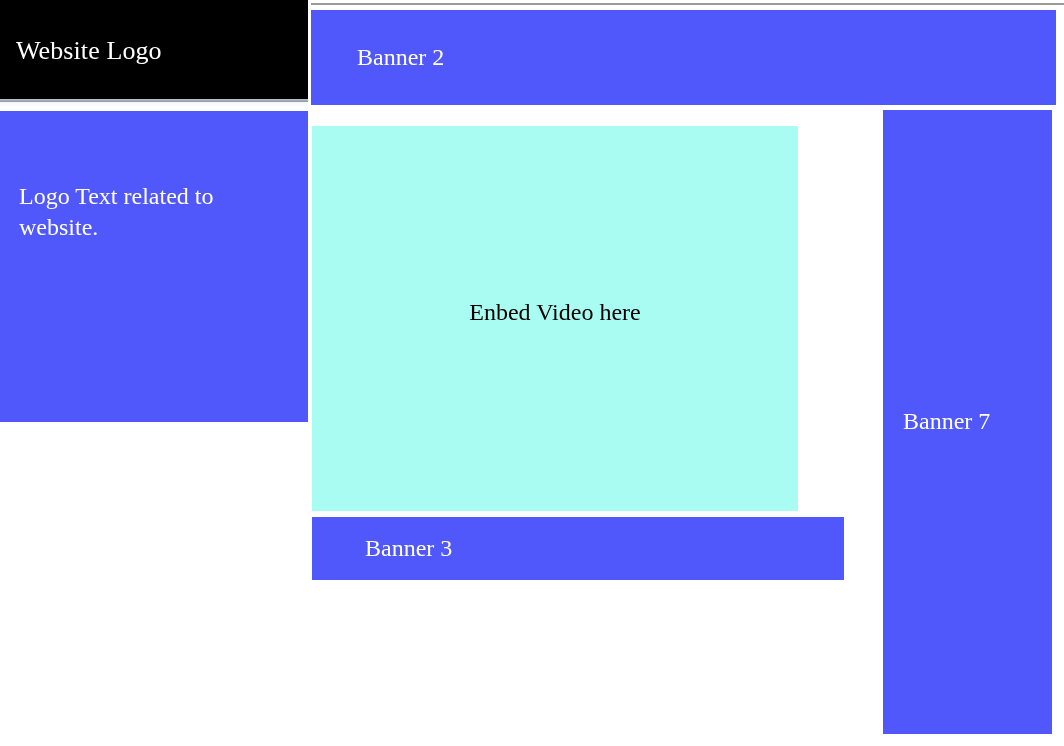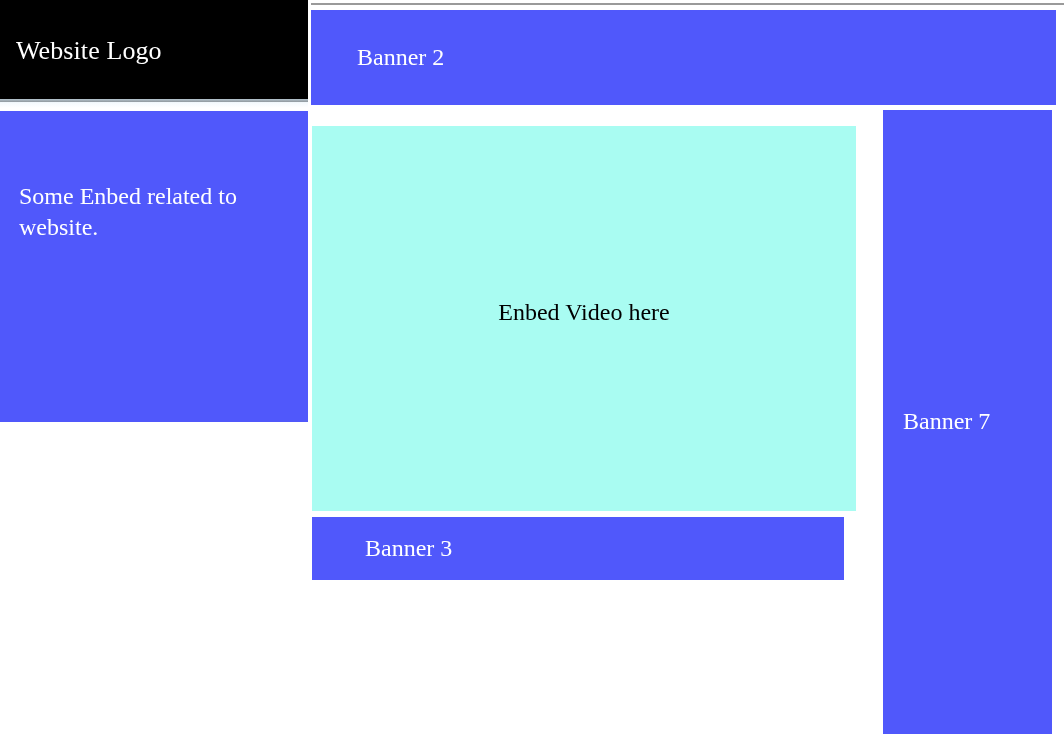--- a/index.html
+++ b/index.html
@@ -131,21 +131,21 @@
     display: flex;
     align-items: center;
   }
   .banner-3 .banner-label { padding-left: 53px; }
 
   
   .video-block {
     position: absolute;
     left: 312px;
     top: 126px;
-    width: 544px;
+    width: 486px;
     height: 385px;
     background: #a9fcf2;
     display: flex;
     align-items: center;
     justify-content: center;
     box-sizing: border-box;
   }
   .video-label {
     font-size: 24px;
     line-height: 1.15;
@@ -164,21 +164,21 @@
   <div class="logo-block">
     <div class="logo-text">Website Logo</div>
   </div>
   <div class="logo-shadow"></div>
 
   <div class="banner banner-1">
     <div class="banner-label">Banner 2</div>
   </div>
 
   <div class="banner side-panel">
-    <div class="side-panel-text">Some Enbed related to website.</div>
+    <div class="side-panel-text">Logo Text related to website.</div>
   </div>
 
   <div class="video-block">
     <div class="video-label">Enbed Video here</div>
   </div>
 
   <div class="banner banner-3">
     <div class="banner-label">Banner 3</div>
   </div>
 

